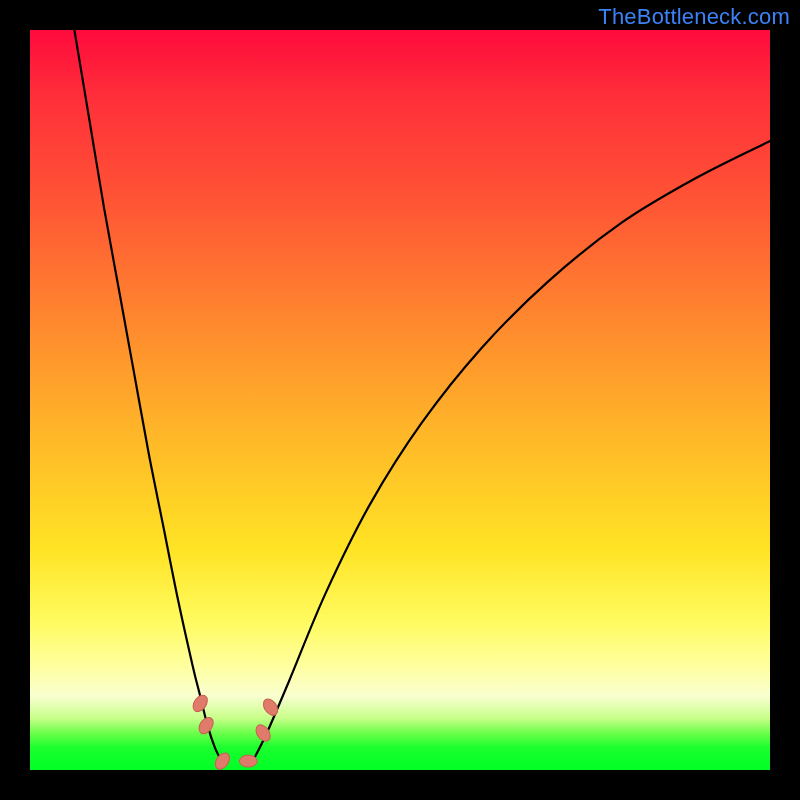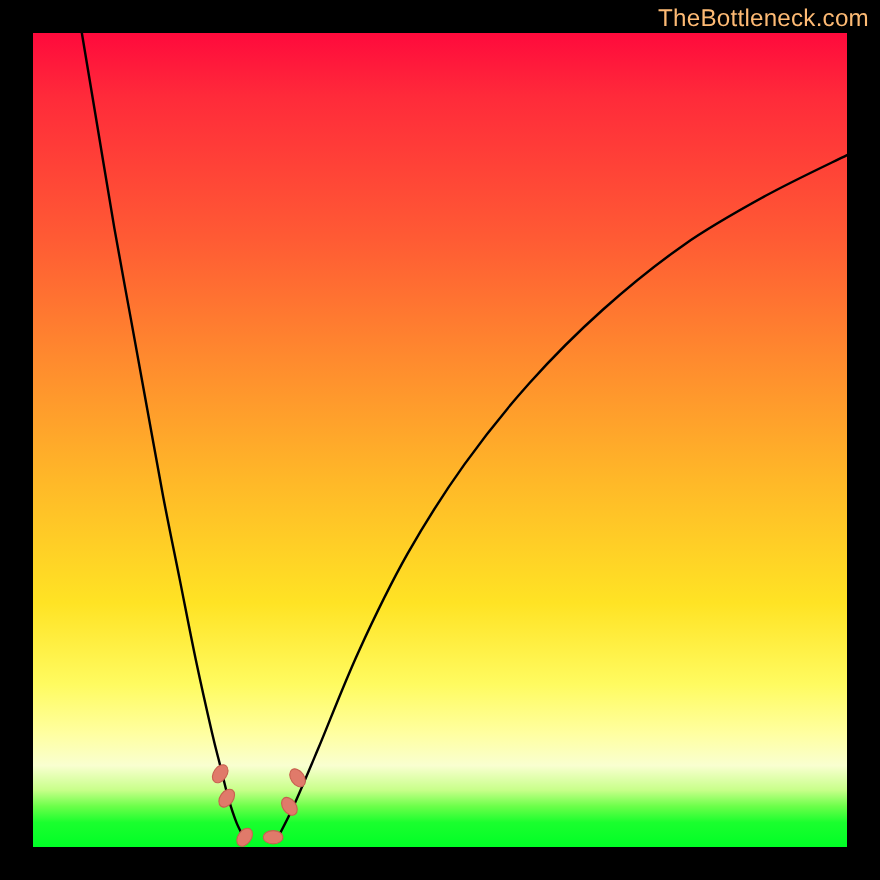--- a/index.html
+++ b/index.html
@@ -38,21 +38,21 @@
       #c8ff8a 93%,
       #6cff4a 95%,
       #1aff2e 97%,
       #00ff26 100%
     );
   }
   .watermark {
     position: absolute;
     top: 4px;
     right: 10px;
-    color: #fdba74;
+    color: #3b82f6;
     font-size: 22px;
     letter-spacing: 0.2px;
     user-select: none;
   }
   svg.curve {
     position: absolute;
     left: 0;
     top: 0;
     width: 740px;
     height: 740px;

